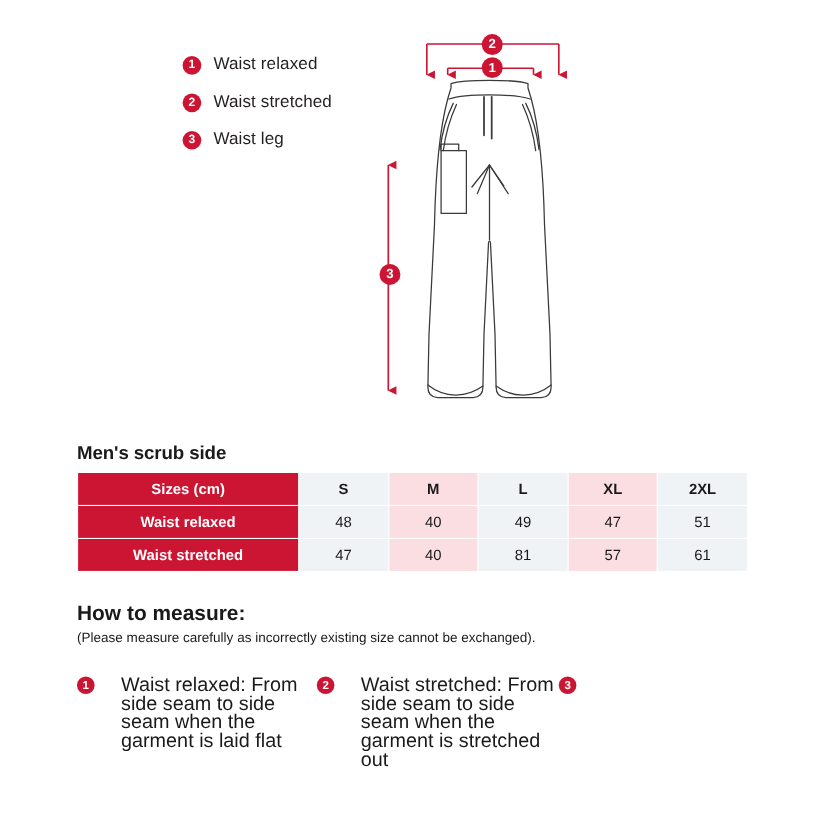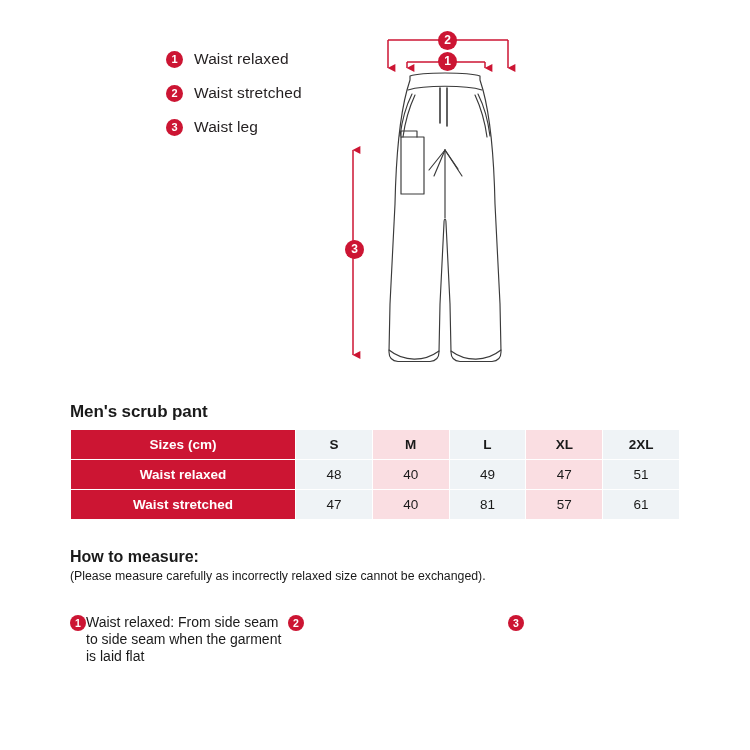--- a/index.html
+++ b/index.html
@@ -115,36 +115,36 @@
     text-align: center;
     vertical-align: middle;
     font-size: 13.5px;
     padding: 0;
   }
   .rowhead {
     background: #CC1533;
     color: #ffffff;
     font-weight: bold;
     font-size: 13.5px;
-    width: 224px;
+    width: 200px;
   }
   .cell-a { background: #EFF3F6; color: #1a1a1a; }
   .cell-b { background: #FADEE2; color: #1a1a1a; }
   .size-table tr.head td.cell-a,
   .size-table tr.head td.cell-b { font-weight: bold; }
 
   
   .howto {
     position: absolute;
     left: 70px;
     top: 548px;
     width: 620px;
   }
   .howto-title {
-    font-size: 16px;
+    font-size: 19px;
     font-weight: bold;
     color: #1a1a1a;
     margin: 0 0 3px 0;
   }
   .howto-note {
     font-size: 12.3px;
     color: #1a1a1a;
     margin: 0;
   }
   .howto-lay {
@@ -160,24 +160,24 @@
     display: flex;
   }
   .howto-col {
     display: flex;
     align-items: flex-start;
   }
   .col-1 { width: 218px; }
   .col-2 { width: 220px; }
   .col-3 { width: 182px; }
   .howto-text {
-    font-size: 14px;
+    font-size: 18px;
     line-height: 17px;
     color: #1a1a1a;
-    margin-left: 0;
+    margin-left: 24px;
   }
   .howto-col .badge-sm { margin-top: 1px; }
 </style>
 </head>
 <body>
 
 <div class="page">
 
   <div class="legend">
     <div class="legend-row">
@@ -269,21 +269,21 @@
 
       <path d="M353,250 L353,150" marker-end="url(#ar-up)"></path>
       <path d="M353,250 L353,355" marker-end="url(#ar-down)"></path>
     </g>
   </svg>
 
   <div class="arrow-badge badge-2-pos">2</div>
   <div class="arrow-badge badge-1-pos">1</div>
   <div class="arrow-badge badge-3-pos">3</div>
 
-  <div class="table-title">Men's scrub pant</div>
+  <div class="table-title">Men's scrub side</div>
 
   <table class="size-table">
     <tbody>
       <tr class="head">
         <td class="rowhead">Sizes (cm)</td>
         <td class="cell-a">S</td>
         <td class="cell-b">M</td>
         <td class="cell-a">L</td>
         <td class="cell-b">XL</td>
         <td class="cell-a">2XL</td>
@@ -302,29 +302,30 @@
         <td class="cell-b">40</td>
         <td class="cell-a">81</td>
         <td class="cell-b">57</td>
         <td class="cell-a">61</td>
       </tr>
     </tbody>
   </table>
 
   <div class="howto">
     <p class="howto-title">How to measure:</p>
-    <p class="howto-note">(Please measure carefully as incorrectly relaxed size cannot be exchanged).</p>
+    <p class="howto-note">(Please measure carefully as incorrectly existing size cannot be exchanged).</p>
 
     <div class="howto-cols">
       <div class="howto-col col-1">
         <span class="badge badge-sm">1</span>
         <span class="howto-text">Waist relaxed: From side seam to side seam when the garment is laid flat</span>
       </div>
       <div class="howto-col col-2">
         <span class="badge badge-sm">2</span>
+        <span class="howto-text">Waist stretched: From side seam to side seam when the garment is stretched out</span>
       </div>
       <div class="howto-col col-3">
         <span class="badge badge-sm">3</span>
       </div>
     </div>
   </div>
 
 </div>
 
 </body></html>

